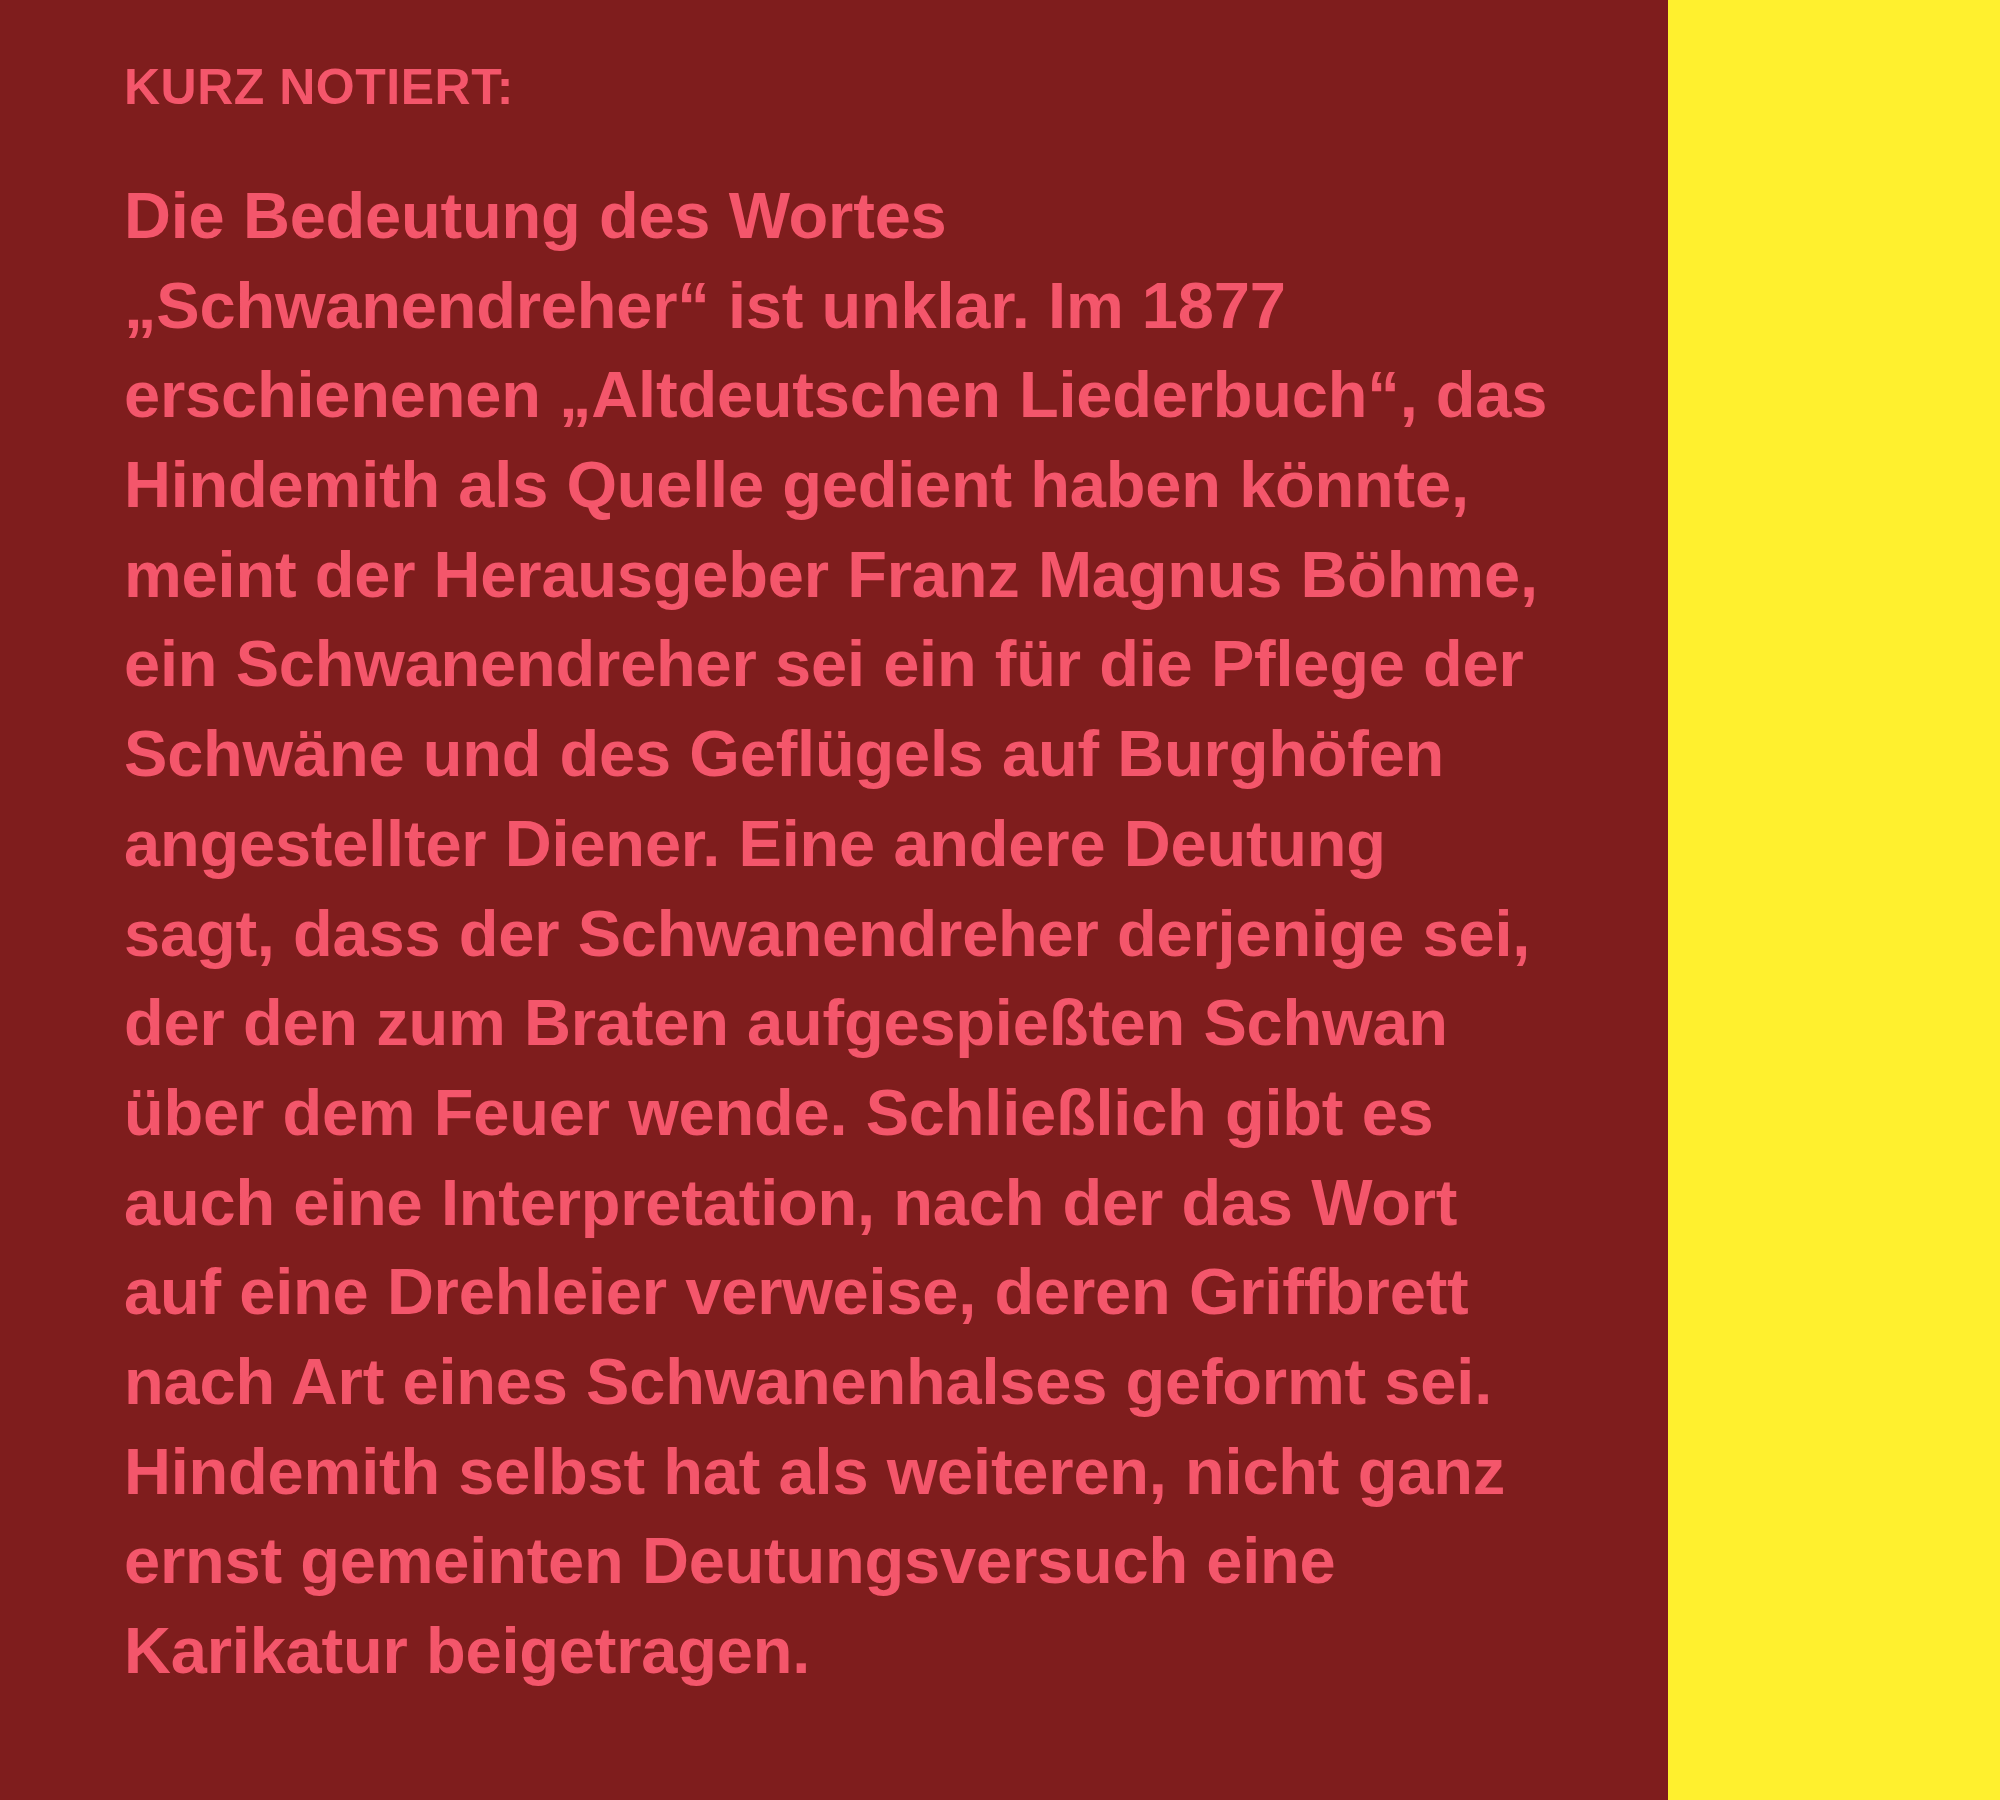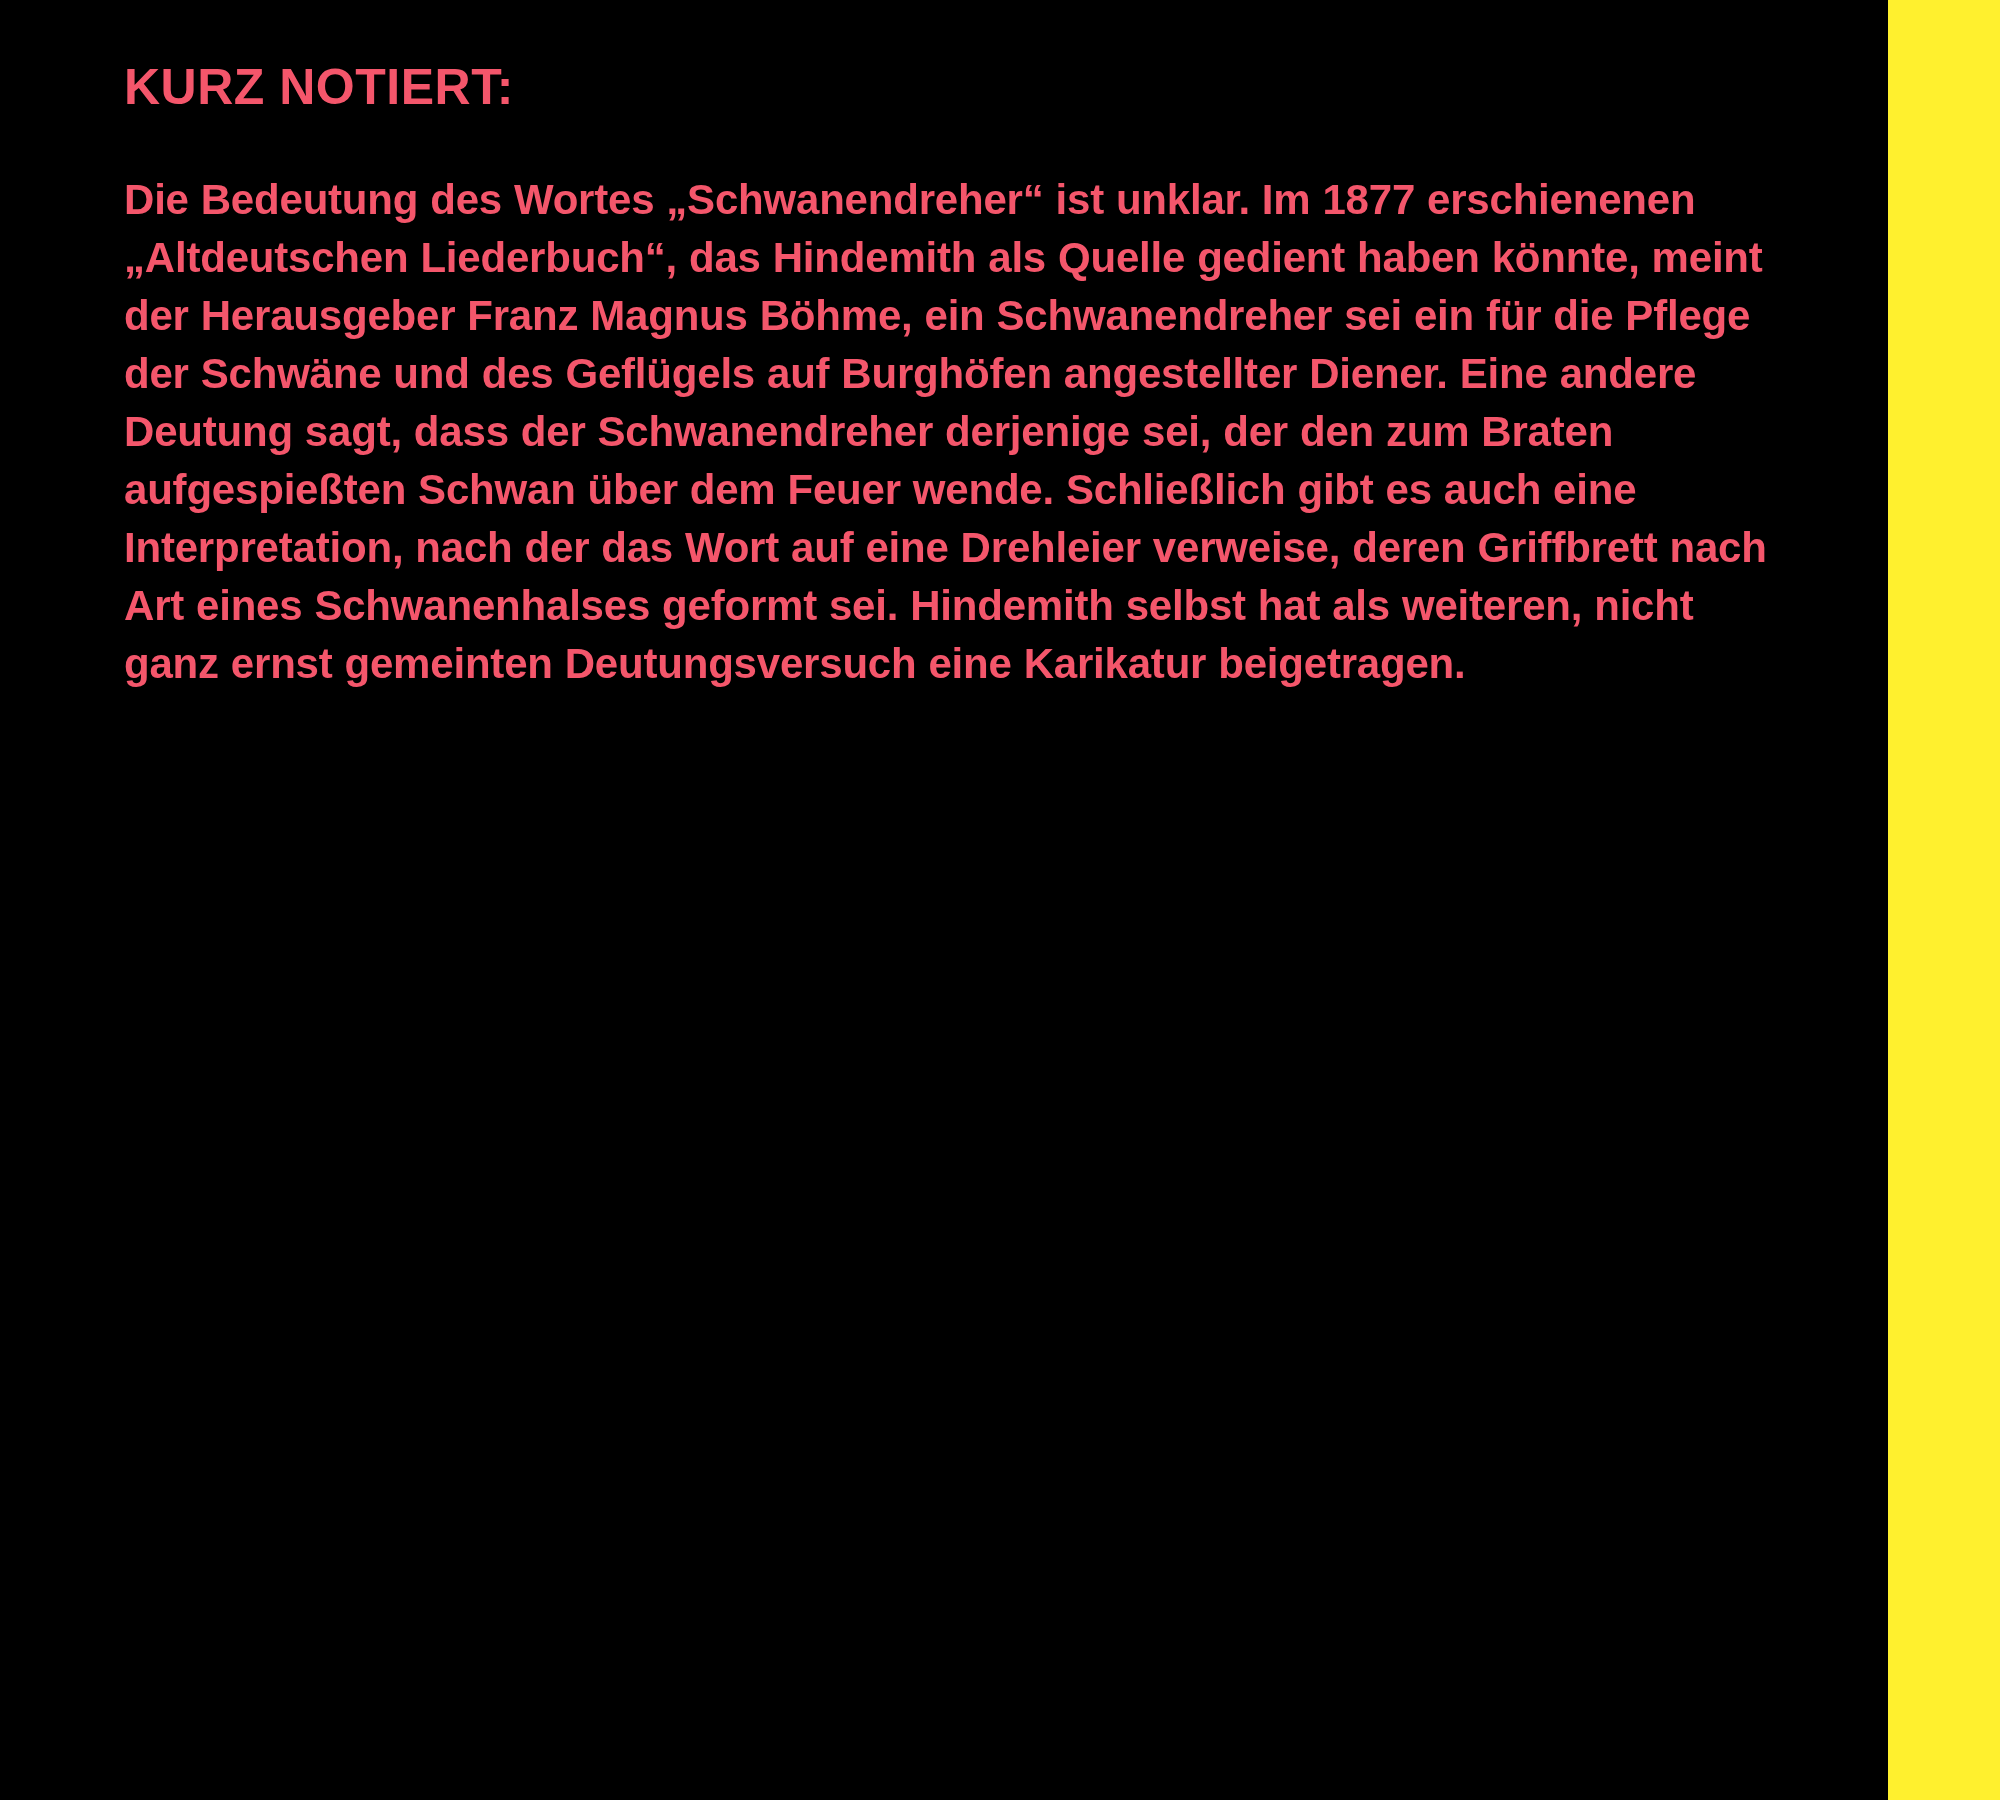--- a/index.html
+++ b/index.html
@@ -8,40 +8,40 @@
   }
   body {
     width: 2000px;
     height: 1800px;
     background: #FFF02E;
     font-family: "Liberation Sans", sans-serif;
     overflow: hidden;
   }
   .note-card {
     box-sizing: border-box;
-    width: 1888px;
+    width: 1668px;
     height: 1800px;
-    background: #000000;
+    background: #7f1d1d;
     padding: 60px 120px 0 124px;
   }
   .note-heading {
     color: #F4566B;
     font-family: "Liberation Sans", sans-serif;
     font-weight: bold;
     font-size: 50px;
     line-height: 1.1;
     letter-spacing: 0.5px;
     margin: 0 0 56px 0;
     text-transform: uppercase;
   }
   .note-body {
     color: #F4566B;
     font-family: "Liberation Sans", sans-serif;
     font-weight: bold;
-    font-size: 42px;
+    font-size: 65px;
     line-height: 1.38;
     letter-spacing: -0.2px;
     margin: 0;
     max-width: 1760px;
     word-spacing: 0.5px;
   }
 </style>
 </head>
 <body>
 

